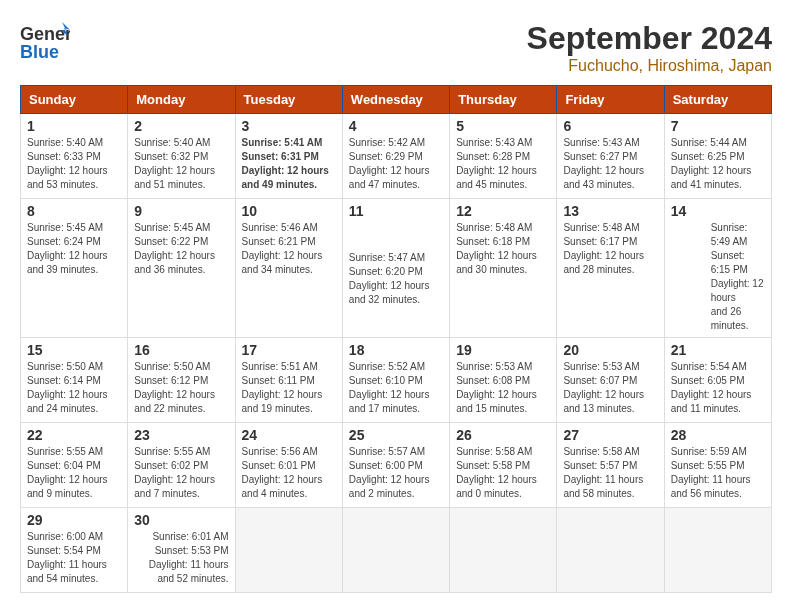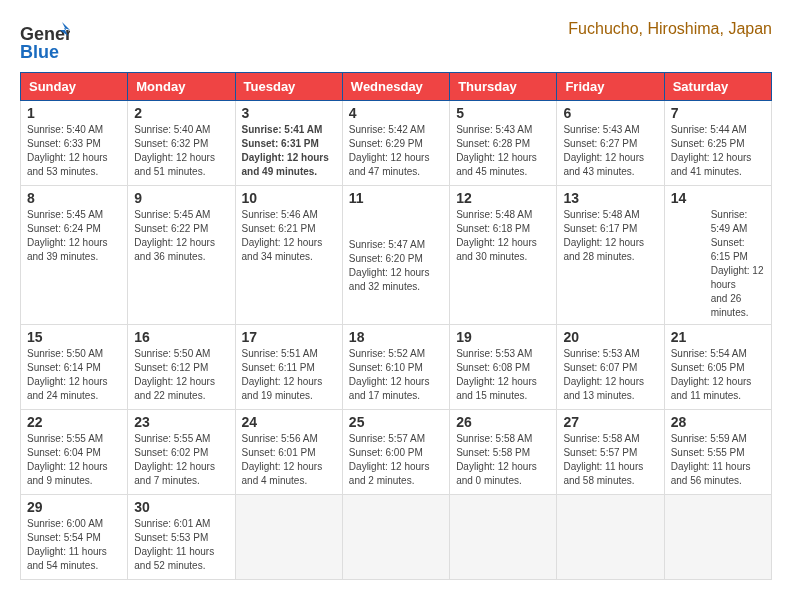--- a/index.html
+++ b/index.html
@@ -37,21 +37,21 @@
     .location {
       font-size: 16px;
       color: #a16207;
     }
     .calendar {
       width: 100%;
       border-collapse: collapse;
       border: 1px solid #ccc;
     }
     .calendar th {
-      background: #ef4444;
+      background: #c2410c;
       color: white;
       text-align: left;
       padding: 6px 8px;
       font-size: 13px;
       border: 1px solid #1555a0;
     }
     .calendar td {
       vertical-align: top;
       padding: 4px 6px;
       border: 1px solid #ddd;
@@ -89,20 +89,21 @@
       <div style="position:relative;width:50px;height:42px;">
         <svg width="50" height="42" viewBox="0 0 50 42">
           <text x="0" y="20" font-size="18" font-weight="bold" fill="#333">General</text>
           <text x="0" y="38" font-size="18" font-weight="bold" fill="#1a6bbf">Blue</text>
           <polygon points="42,2 50,10 44,8 48,16 40,10 46,10" fill="#1a6bbf"></polygon>
         </svg>
       </div>
     </div>
   </div>
   <div class="title-section">
+    <div class="month-title">September 2024</div>
     <div class="location">Fuchucho, Hiroshima, Japan</div>
   </div>
 </div>
 
 <table class="calendar">
   <thead>
     <tr>
       <th>Sunday</th>
       <th>Monday</th>
       <th>Tuesday</th>
@@ -320,21 +321,21 @@
       <tr class="week-row">
         <td>
           <span class="day-num">29</span>
           <div class="day-info" style="white-space: pre-line;">Sunrise: 6:00 AM
 Sunset: 5:54 PM
 Daylight: 11 hours
 and 54 minutes.</div>
         </td>
         <td>
           <span class="day-num">30</span>
-          <div class="day-info" style="white-space: pre-line;">Sunrise: 6:01 AM
+          <div class="day-info" style="white-space: pre-line; text-align: right;">Sunrise: 6:01 AM
 Sunset: 5:53 PM
 Daylight: 11 hours
 and 52 minutes.</div>
         </td>
         <td class="empty"></td>
         <td class="empty"></td>
         <td class="empty"></td>
         <td class="empty"></td>
         <td class="empty"></td>
       </tr>

